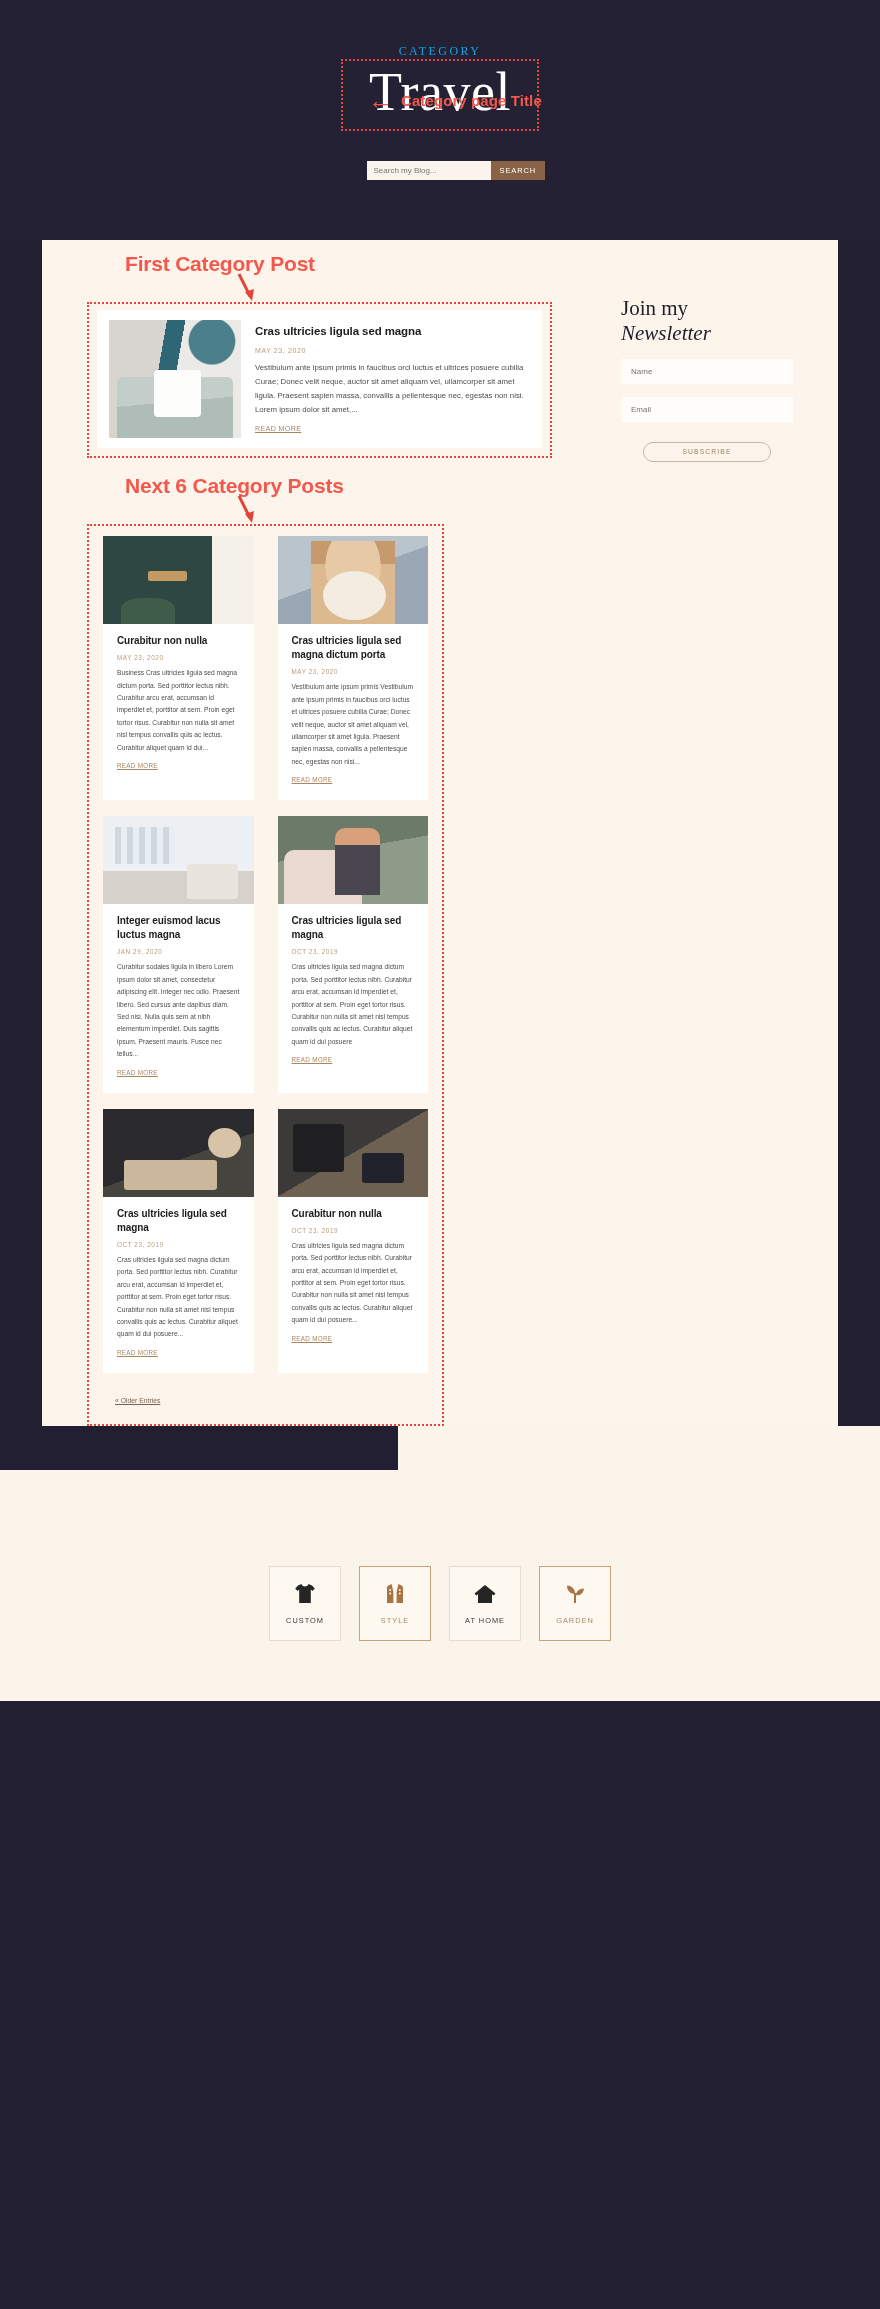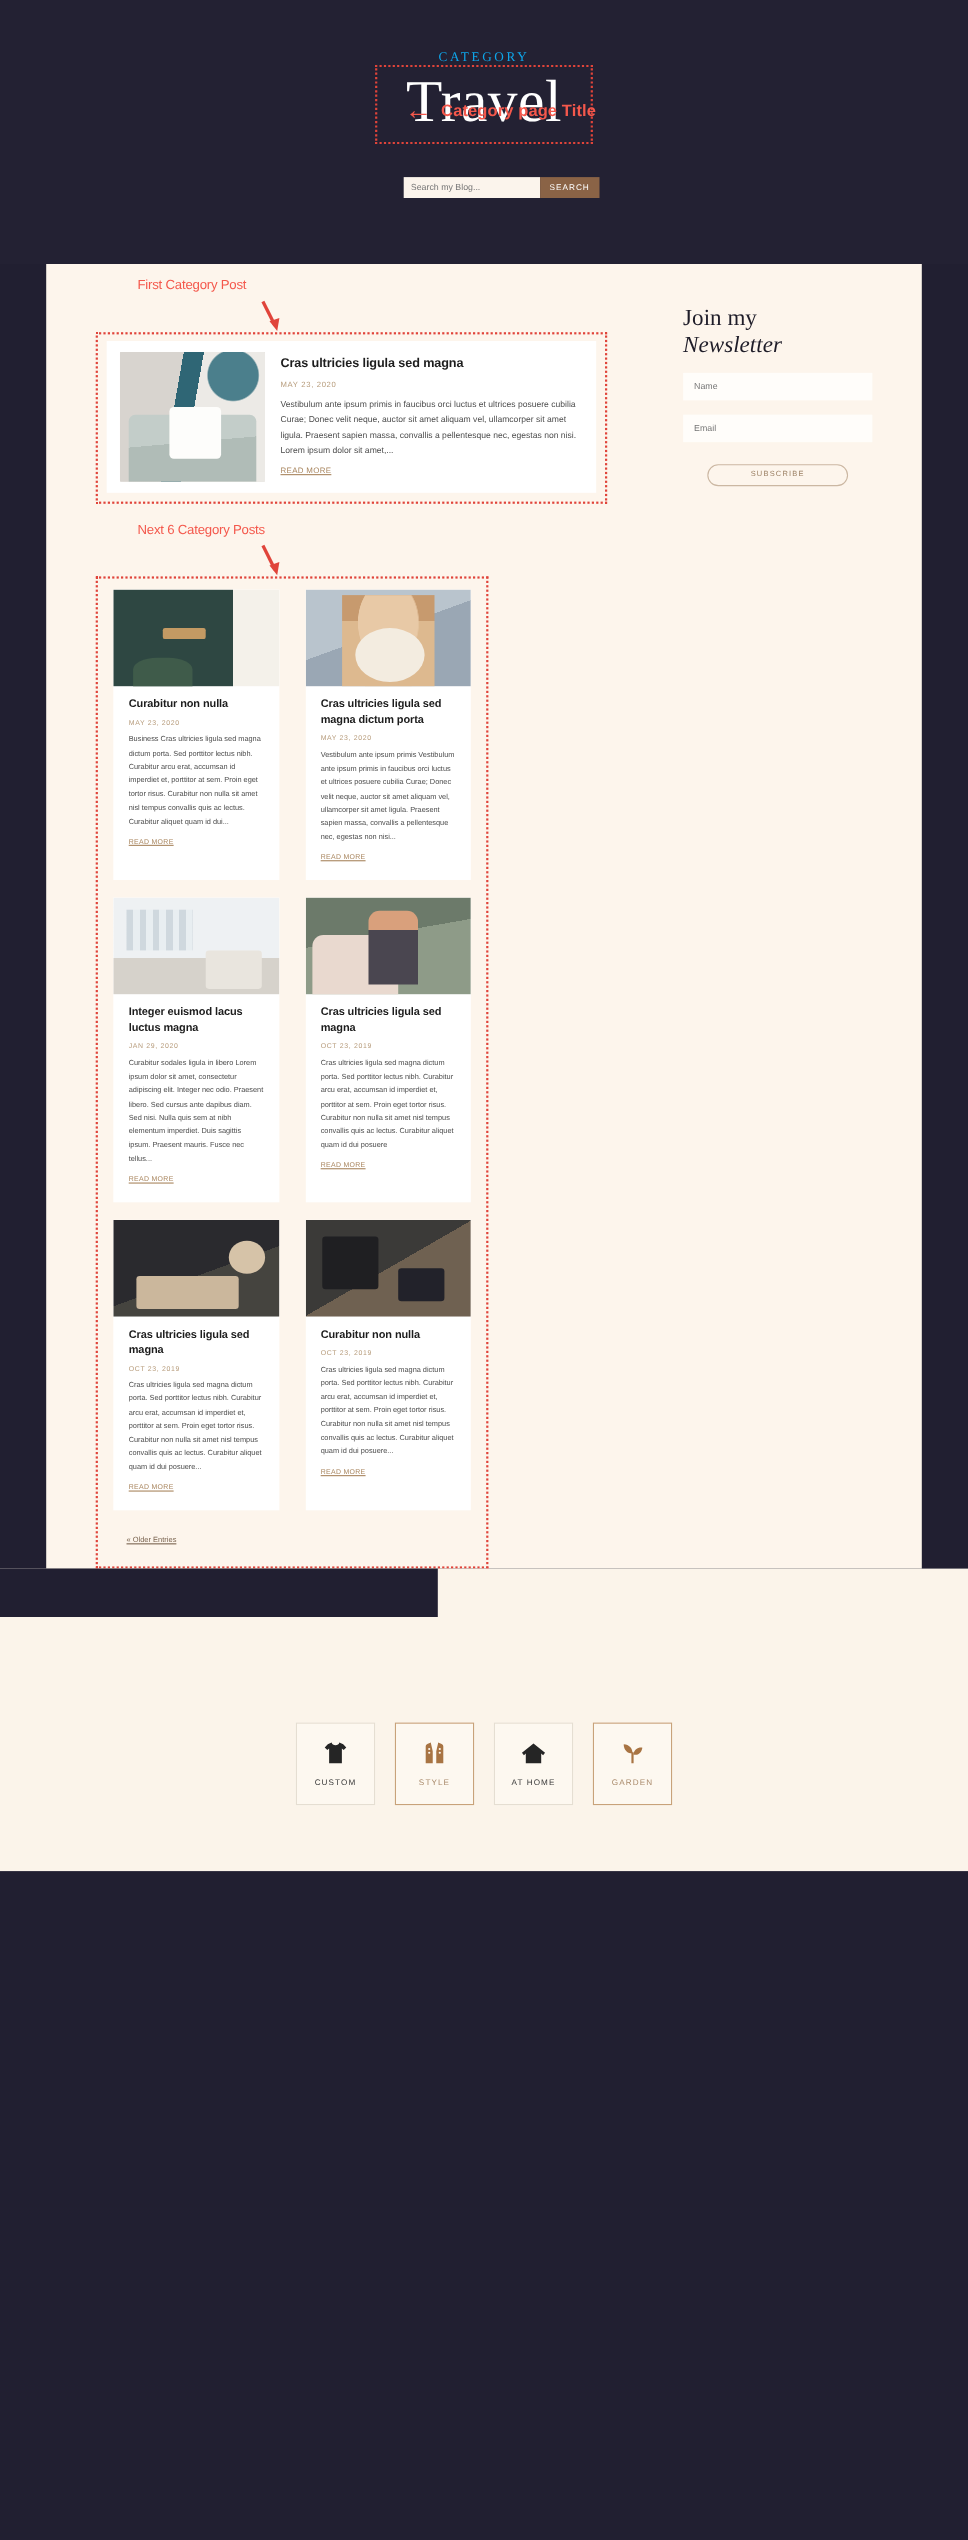--- a/index.html
+++ b/index.html
@@ -108,22 +108,22 @@
     width: 796px;
     background: #fdf5ec;
     padding: 10px 0 0 0;
     min-height: 1100px;
   }
   .panel-inner { padding: 0 45px 0 45px; }
 
   .anno-block { position: relative; height: 52px; }
   .anno-label {
     color: #f4584c;
-    font-size: 12px;
-    font-weight: 400;
+    font-size: 21px;
+    font-weight: 700;
     position: absolute;
     left: 38px;
     top: 2px;
     letter-spacing: -0.2px;
   }
   .anno-label.wide { left: 38px; }
   .anno-down-arrow {
     position: absolute;
     left: 148px;
     top: 22px;
@@ -174,21 +174,21 @@
     text-decoration: underline;
     letter-spacing: 0.3px;
   }
 
   
   .content-row { display: flex; gap: 0; }
   .content-left { width: 100%; }
   .sidebar {
     position: absolute;
     right: 45px;
-    top: 36px;
+    top: 56px;
     width: 172px;
     margin-left: 16px;
   }
   .nl-title {
     font-family: "Liberation Serif", serif;
     font-size: 21px;
     color: #1f1d29;
     line-height: 1.18;
   }
   .nl-title em { font-style: italic; }

